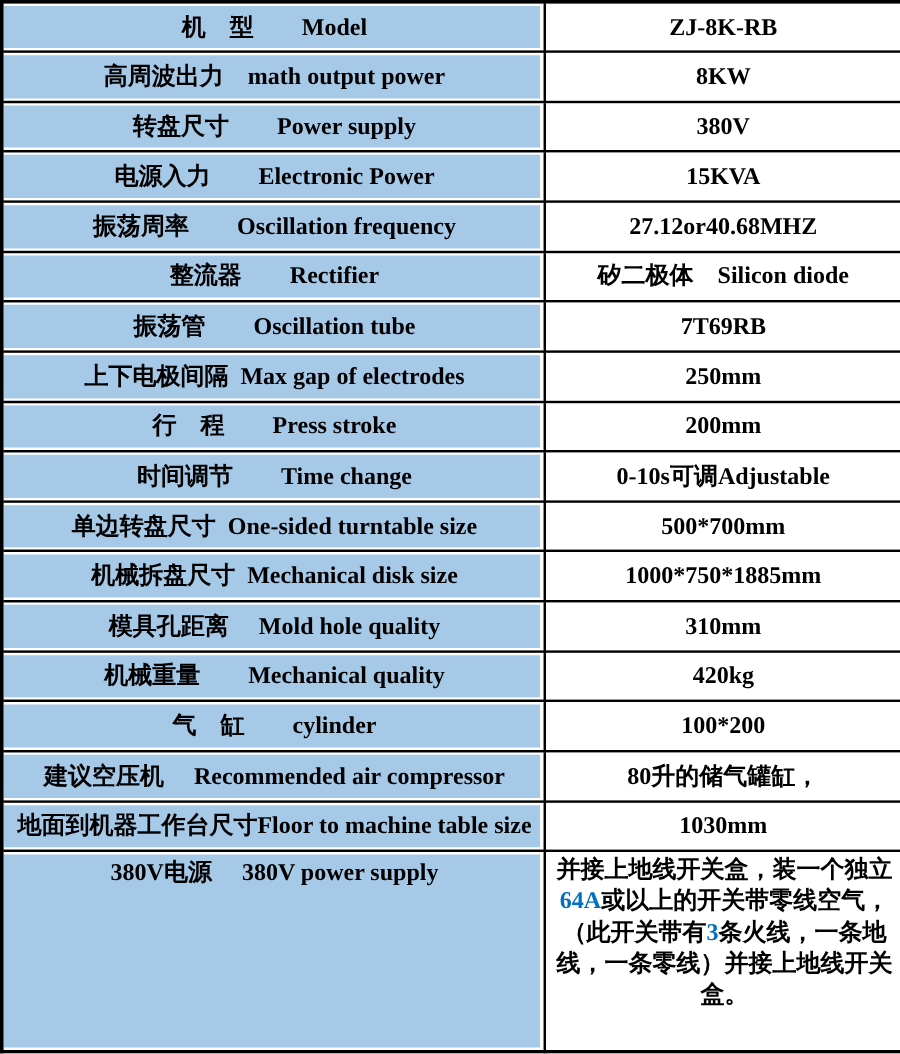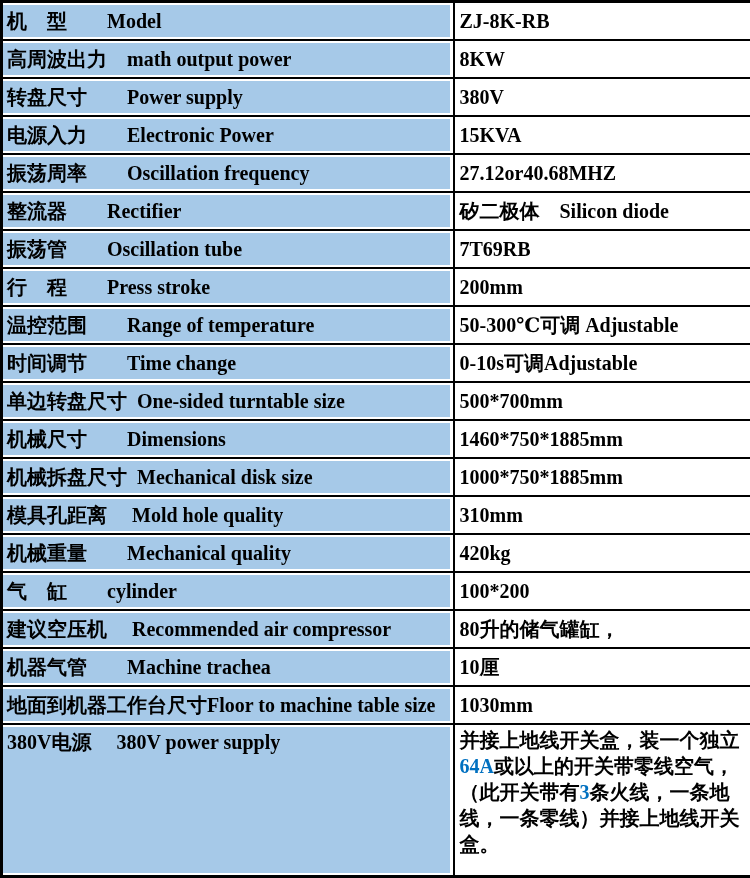--- a/index.html
+++ b/index.html
@@ -18,21 +18,21 @@
     border-collapse: collapse;
     table-layout: fixed;
     border: 3px solid var(--border-color, #000);
     font-family: "Liberation Serif", "DejaVu Serif", serif;
     font-weight: 700;
     font-size: 20px;
     color: var(--text-color, #000);
   }
   .spec-table col.c-label { width: 452px; }
   .spec-table col.c-value { width: 298px; }
-  .spec-table tr { height: 34px; }
+  .spec-table tr { height: 34px; text-align: center; }
   .spec-table td {
     border: 2px solid var(--border-color, #000);
     vertical-align: middle;
     overflow: hidden;
     line-height: 28px;
   }
   td.label-cell {
     background: var(--label-bg, #a6c9e8);
     padding: 0 2px 0 4px;
     white-space: pre;
@@ -90,38 +90,34 @@
       </tr>
       <tr>
         <td class="label-cell"><span>整流器　　Rectifier</span></td>
         <td class="value-cell"><span>矽二极体　Silicon diode</span></td>
       </tr>
       <tr>
         <td class="label-cell"><span>振荡管　　Oscillation tube</span></td>
         <td class="value-cell"><span>7T69RB</span></td>
       </tr>
       <tr>
+        <td class="label-cell"><span>上下电极间隔  Max gap of electrodes</span></td>
+        <td class="value-cell"><span>250mm</span></td>
+      </tr>
+      <tr>
         <td class="label-cell"><span>行　程　　Press stroke</span></td>
         <td class="value-cell"><span>200mm</span></td>
-      </tr>
-      <tr>
-        <td class="label-cell"><span>温控范围　　Range of temperature</span></td>
-        <td class="value-cell"><span>50-300℃可调 Adjustable</span></td>
       </tr>
       <tr>
         <td class="label-cell"><span>时间调节　　Time change</span></td>
         <td class="value-cell"><span>0-10s可调Adjustable</span></td>
       </tr>
       <tr>
         <td class="label-cell"><span>单边转盘尺寸  One-sided turntable size</span></td>
         <td class="value-cell"><span>500*700mm</span></td>
-      </tr>
-      <tr>
-        <td class="label-cell"><span>机械尺寸　　Dimensions</span></td>
-        <td class="value-cell"><span>1460*750*1885mm</span></td>
       </tr>
       <tr>
         <td class="label-cell"><span>机械拆盘尺寸  Mechanical disk size</span></td>
         <td class="value-cell"><span>1000*750*1885mm</span></td>
       </tr>
       <tr>
         <td class="label-cell"><span>模具孔距离　 Mold hole quality</span></td>
         <td class="value-cell"><span>310mm</span></td>
       </tr>
       <tr>
@@ -130,24 +126,20 @@
       </tr>
       <tr>
         <td class="label-cell"><span>气　缸　　cylinder</span></td>
         <td class="value-cell"><span>100*200</span></td>
       </tr>
       <tr>
         <td class="label-cell"><span>建议空压机　 Recommended air compressor</span></td>
         <td class="value-cell"><span>80升的储气罐缸，</span></td>
       </tr>
       <tr>
-        <td class="label-cell"><span>机器气管　　Machine trachea</span></td>
-        <td class="value-cell"><span>10厘</span></td>
-      </tr>
-      <tr>
         <td class="label-cell"><span>地面到机器工作台尺寸Floor to machine table size</span></td>
         <td class="value-cell"><span>1030mm</span></td>
       </tr>
       <tr class="tall">
         <td class="label-cell"><span>380V电源　 380V power supply</span></td>
         <td class="value-cell"><span>并接上地线开关盒，装一个独立</span><span class="highlight">64A</span><span>或以上的开关带零线空气，（此开关带有</span><span class="highlight">3</span><span>条火线，一条地线，一条零线）并接上地线开关盒。</span></td>
       </tr>
     </tbody>
 </table>
 

